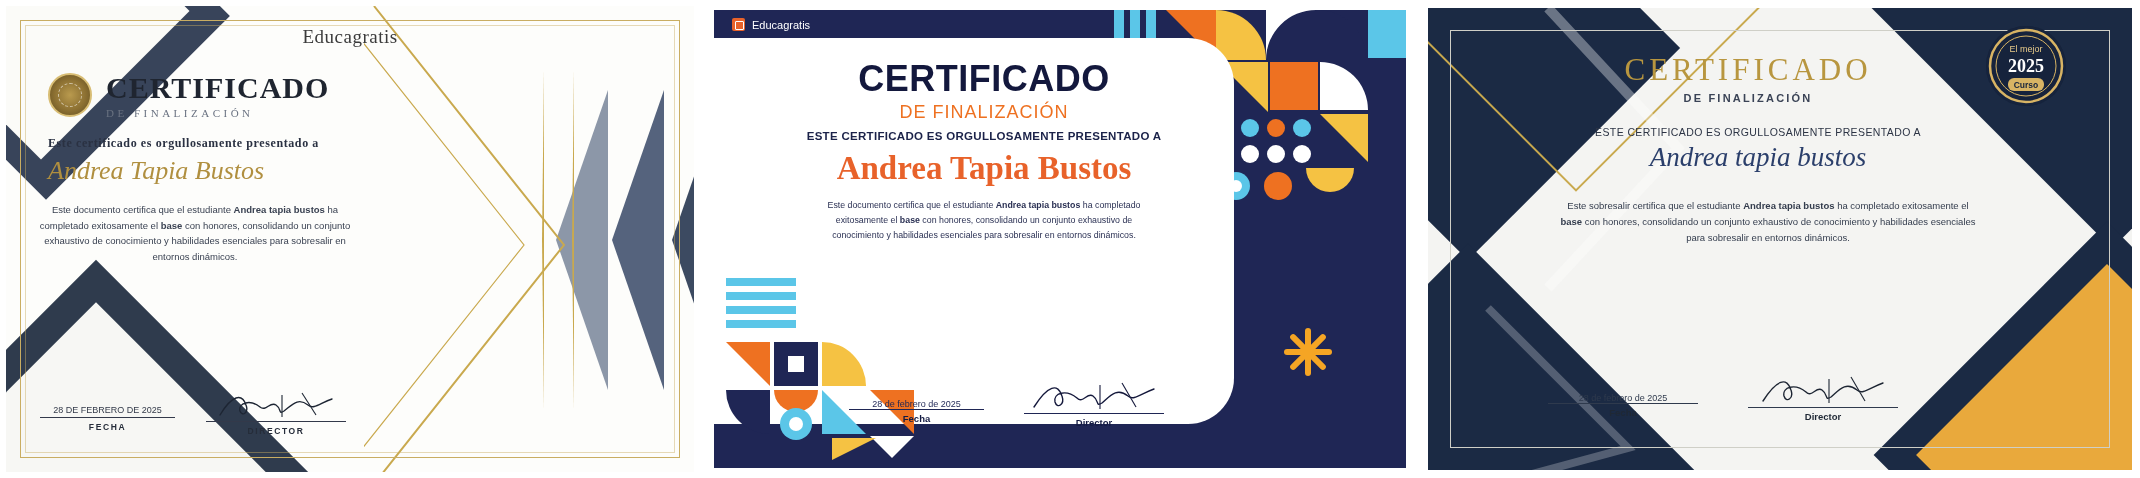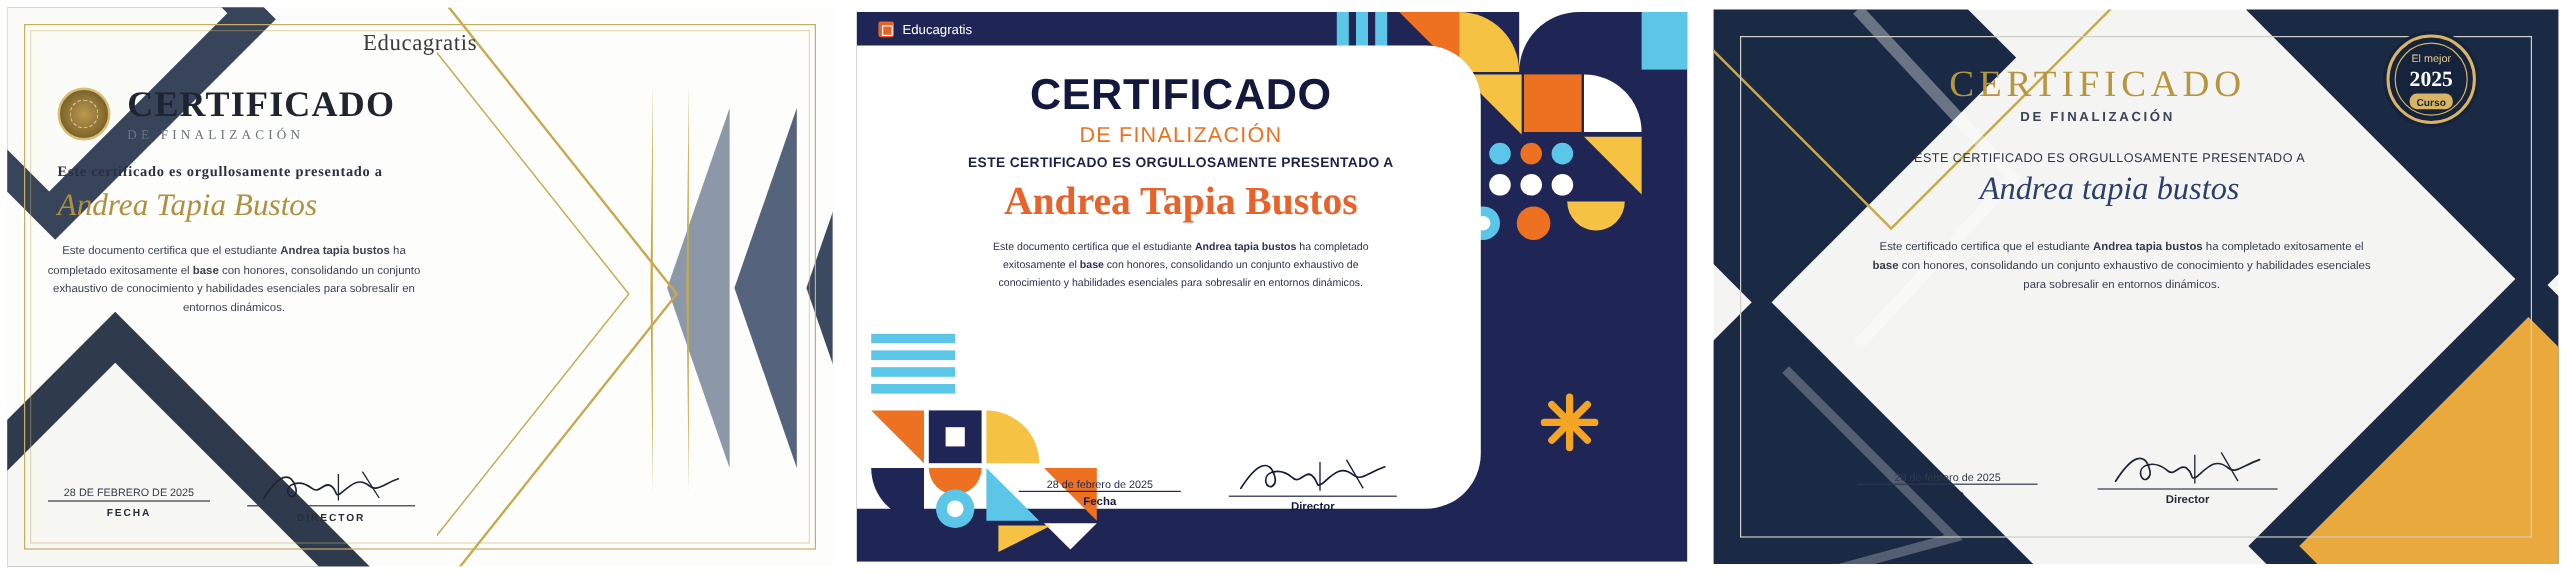--- a/index.html
+++ b/index.html
@@ -467,21 +467,21 @@
           <text x="42" y="48" text-anchor="middle" fill="#ffffff" font-family="Liberation Serif, serif" font-weight="bold" font-size="18">2025</text>
           <rect x="24" y="54" width="36" height="13" rx="6" fill="#d8b464"></rect>
           <text x="42" y="64" text-anchor="middle" fill="#16233c" font-family="Liberation Sans, sans-serif" font-size="8.5" font-weight="bold">Curso</text>
         </svg>
       </div>
 
       <div class="c3-pres">ESTE CERTIFICADO ES ORGULLOSAMENTE PRESENTADO A</div>
       <div class="c3-name">Andrea tapia bustos</div>
 
       <div class="c3-body">
-        <span>Este certificado certifica que el estudiante </span><b>Andrea tapia bustos</b><span> ha completado exitosamente el </span><b>base</b><span> con honores, consolidando un conjunto exhaustivo de conocimiento y habilidades esenciales para sobresalir en entornos dinámicos.</span>
+        <span>Este sobresalir certifica que el estudiante </span><b>Andrea tapia bustos</b><span> ha completado exitosamente el </span><b>base</b><span> con honores, consolidando un conjunto exhaustivo de conocimiento y habilidades esenciales para sobresalir en entornos dinámicos.</span>
       </div>
 
       <div class="c3-sign-l">
         <div class="c3-date">28 de febrero de 2025</div>
         <div class="c3-line"></div>
         <div class="c3-lbl">Fecha</div>
       </div>
 
       <div class="c3-sign-r">
         <svg class="sigsvg" width="128" height="32" viewBox="0 0 128 32">

